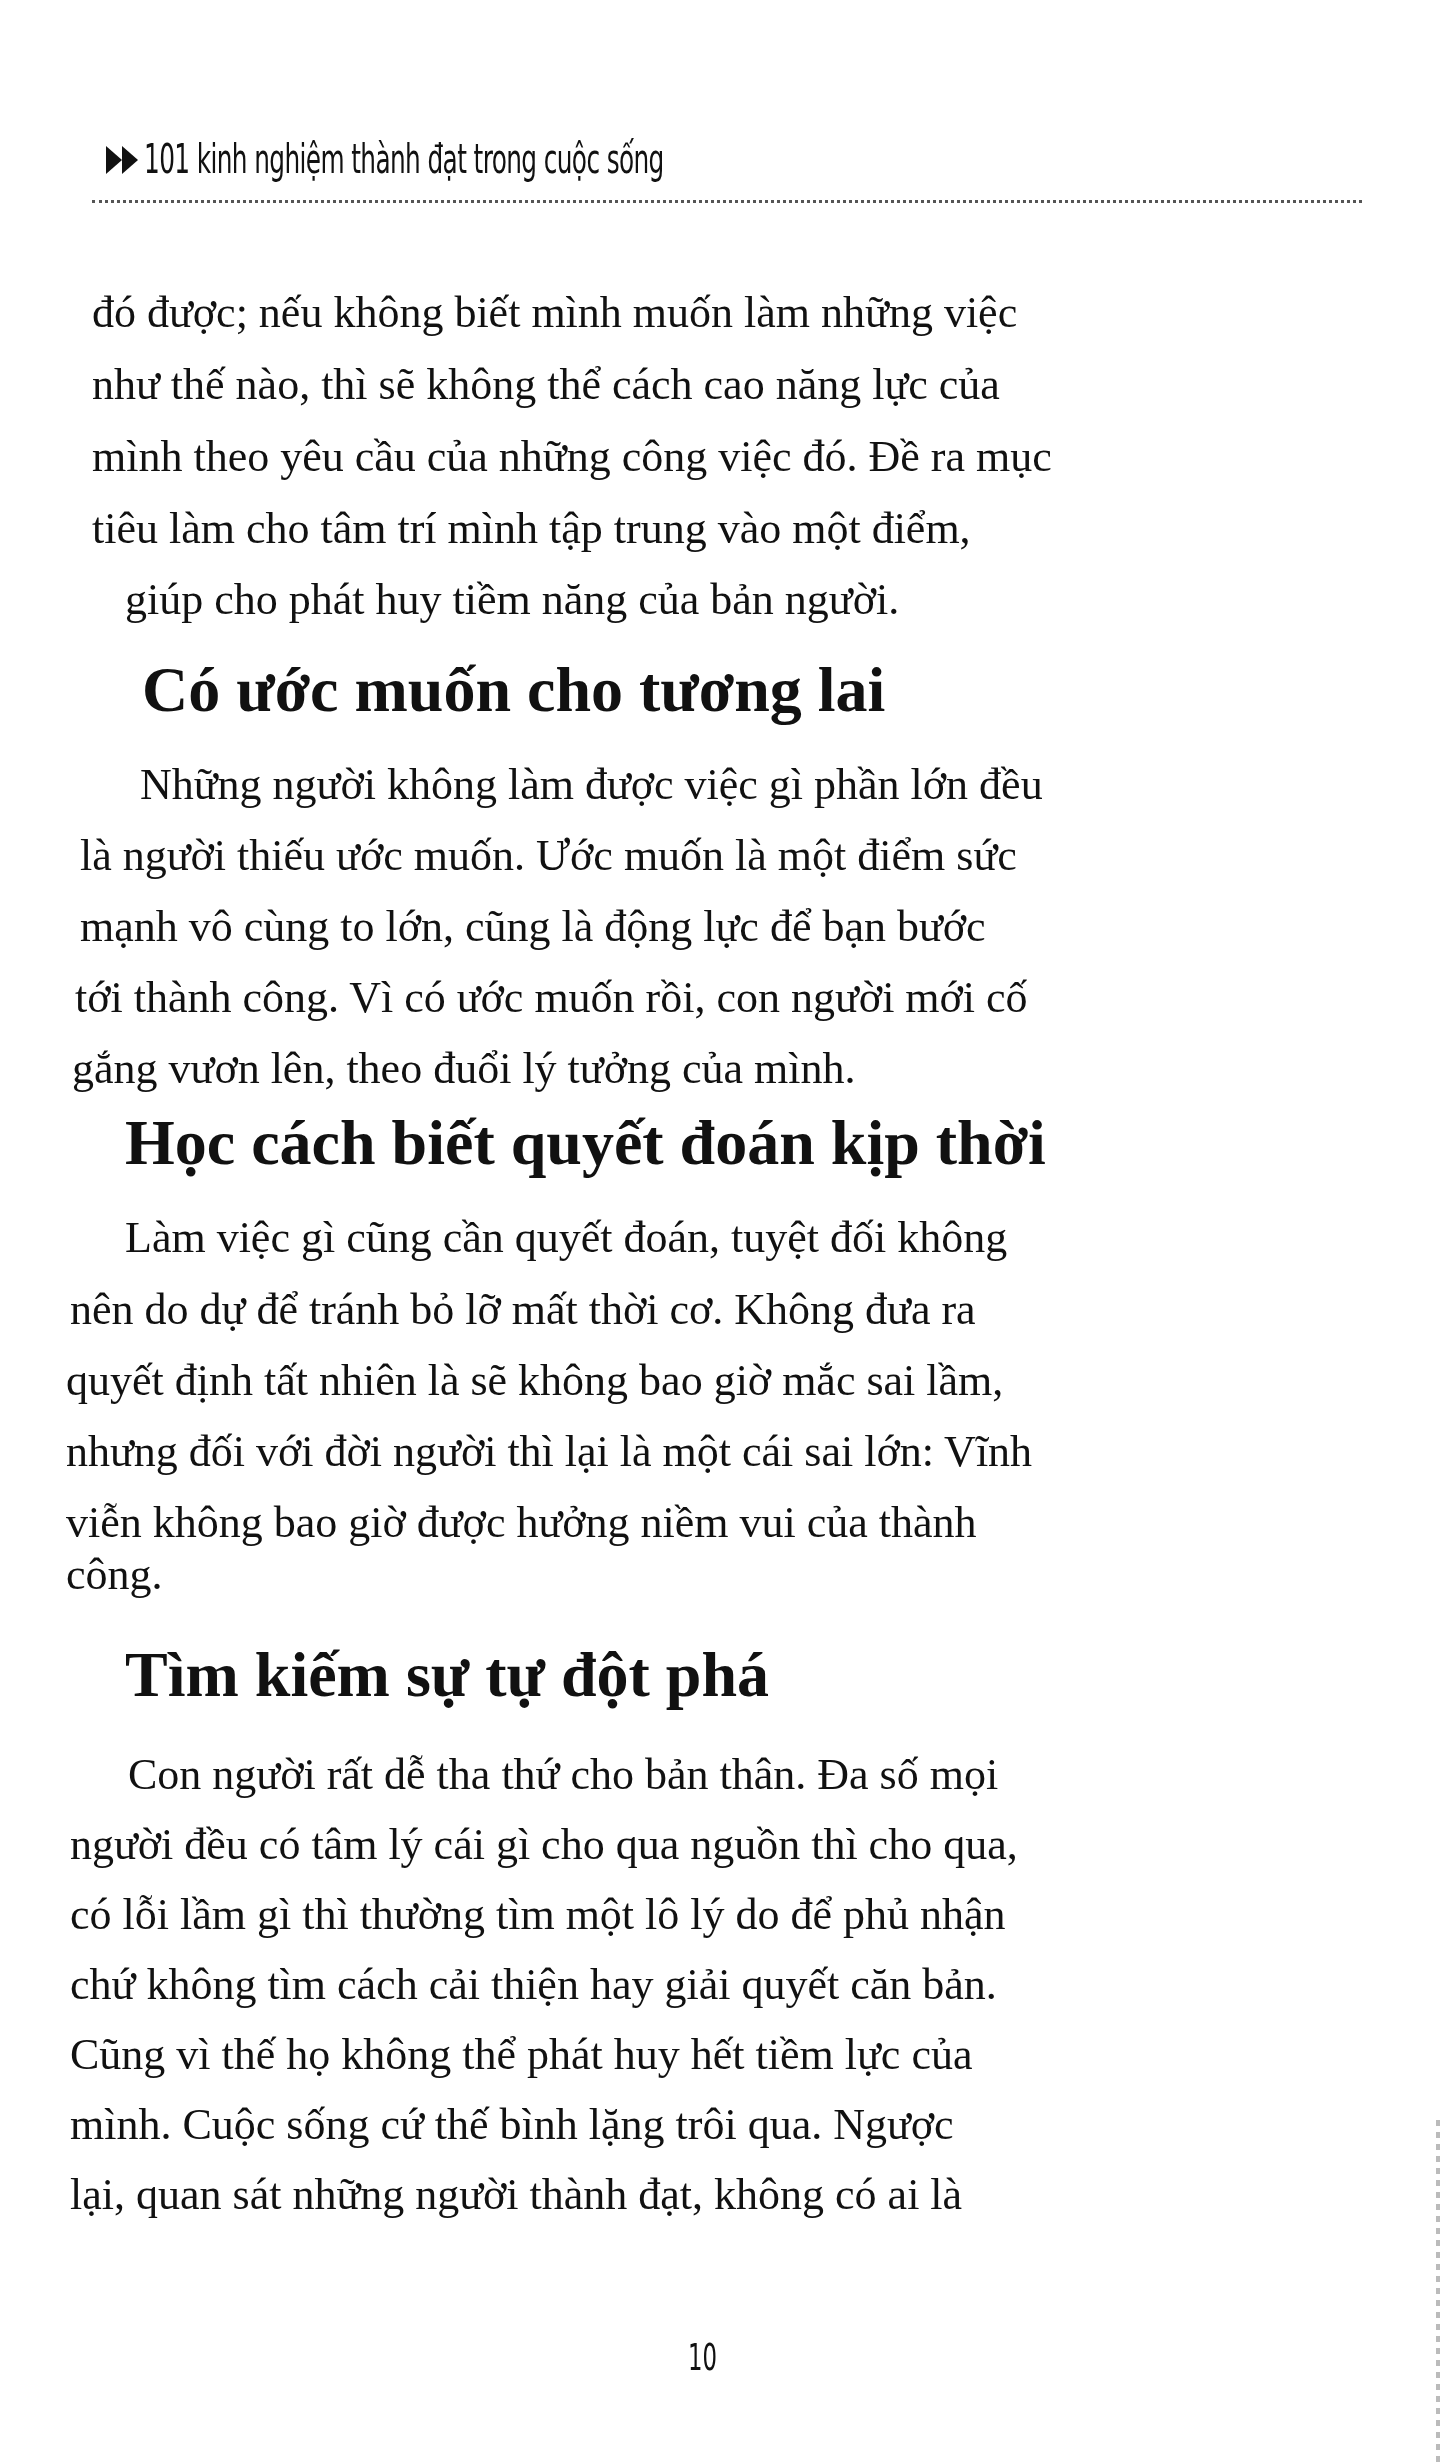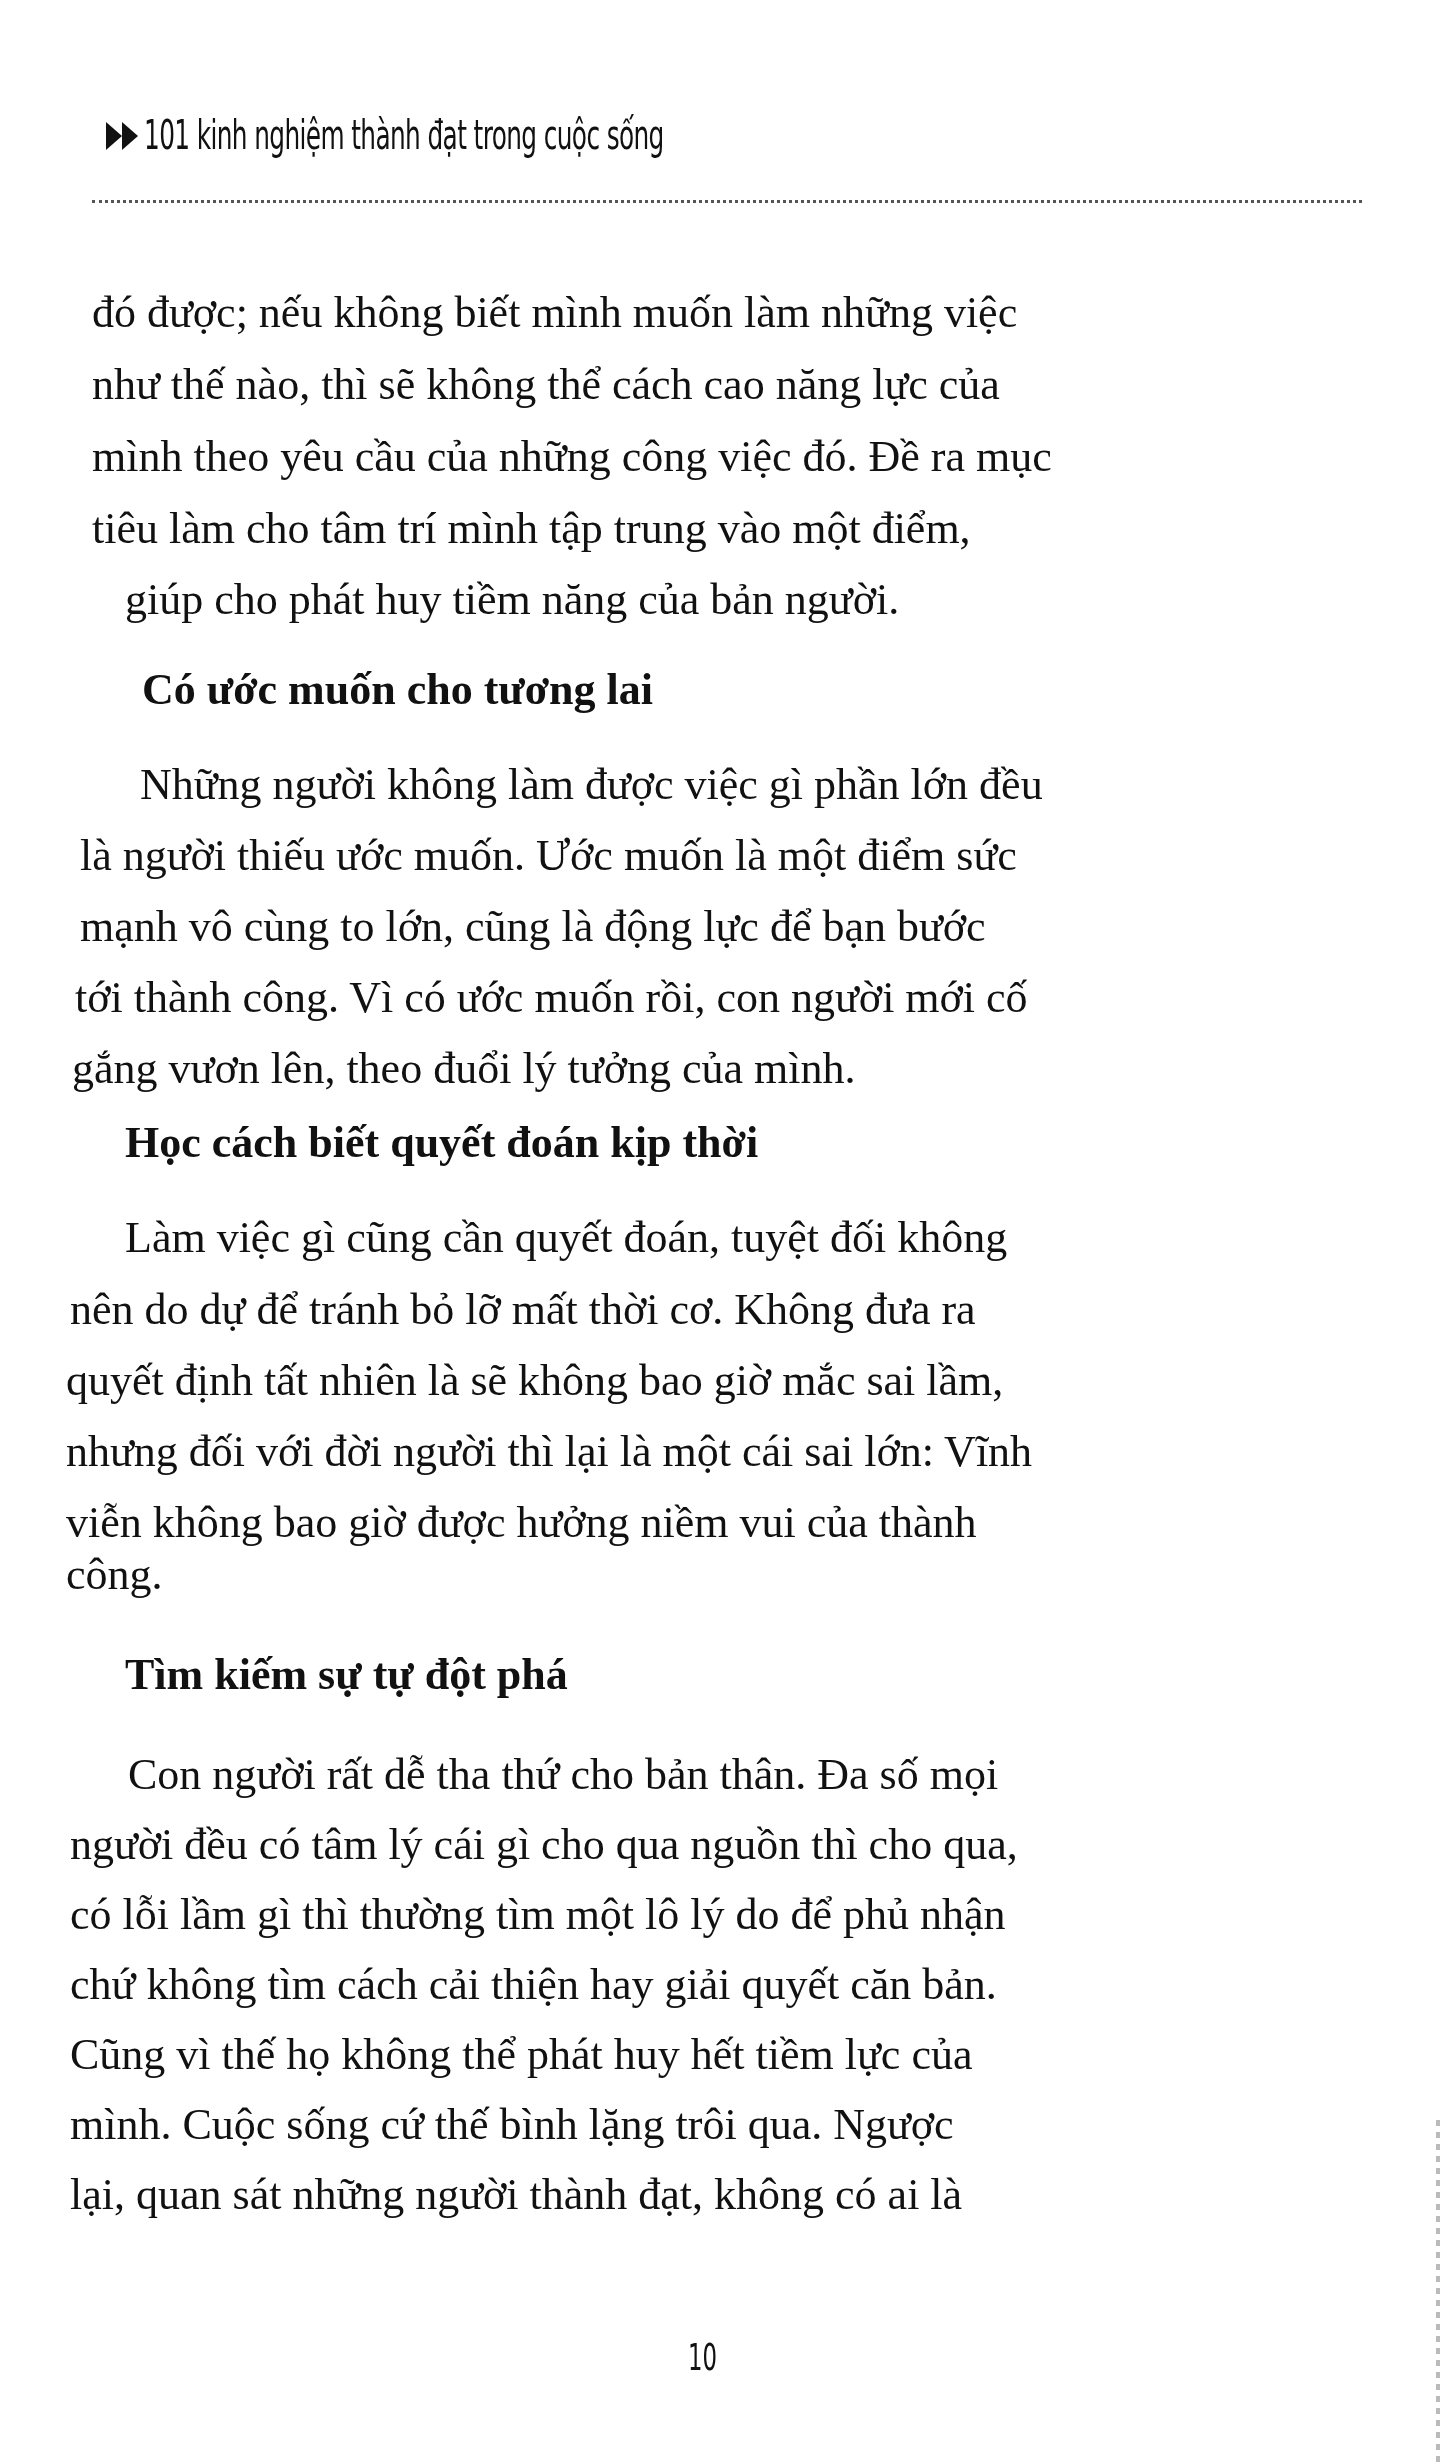--- a/index.html
+++ b/index.html
@@ -1,24 +1,24 @@
 <!DOCTYPE html>
 <html><head>
 <meta charset="utf-8">
 <style>
   html, body { margin:0; padding:0; background:#ffffff; }
   body { width:1440px; height:2464px; position:relative; overflow:hidden; color:#111; }
-  .header { position:absolute; left:95px; top:112px; display:flex; align-items:flex-end;padding-left:11px; }
+  .header { position:absolute; left:95px; top:136px; display:flex; align-items:flex-end;padding-left:11px; }
   .arrows { display:flex; margin-right:6px; margin-bottom:8px; }
   .tri { width:0; height:0; border-top:14px solid transparent; border-bottom:14px solid transparent; border-left:16px solid #111; }
   .running-title { font-family:"DejaVu Sans", sans-serif; font-size:40px; letter-spacing:-1px; transform:scaleX(0.62); transform-origin:left bottom; white-space:nowrap; }
   .rule { position:absolute; left:92px; top:200px; width:1270px; border-top:3px dotted #555; }
   .content { position:absolute; left:0; top:0; width:1440px; }
   .line { position:absolute; font-family:"Liberation Serif", serif; font-size:44px; white-space:nowrap; line-height:60px; }
-  .heading { font-weight:bold; font-size:44px; }
+  .heading { font-weight:bold; font-size:64px; }
   .pagenum { position:absolute; left:688px; top:2335px; font-family:"DejaVu Sans", sans-serif; font-size:38px; transform:scaleX(0.6); transform-origin:left top; }
   .edge { position:absolute; right:0; top:2120px; width:4px; height:344px; background:repeating-linear-gradient(#bbb 0 6px, transparent 6px 12px); }
 </style>
 </head>
 <body>
 
 <div class="header">
   <span class="arrows">
       <span class="tri"></span>
       <span class="tri"></span>

